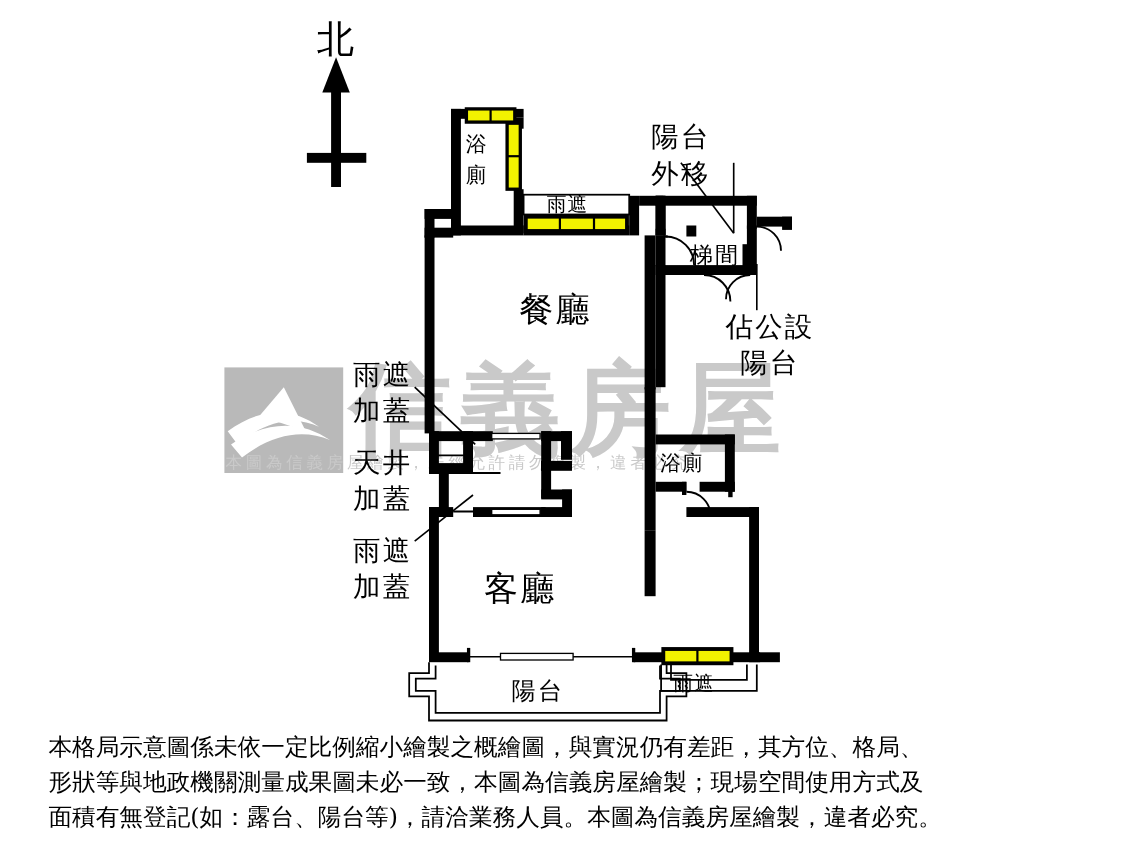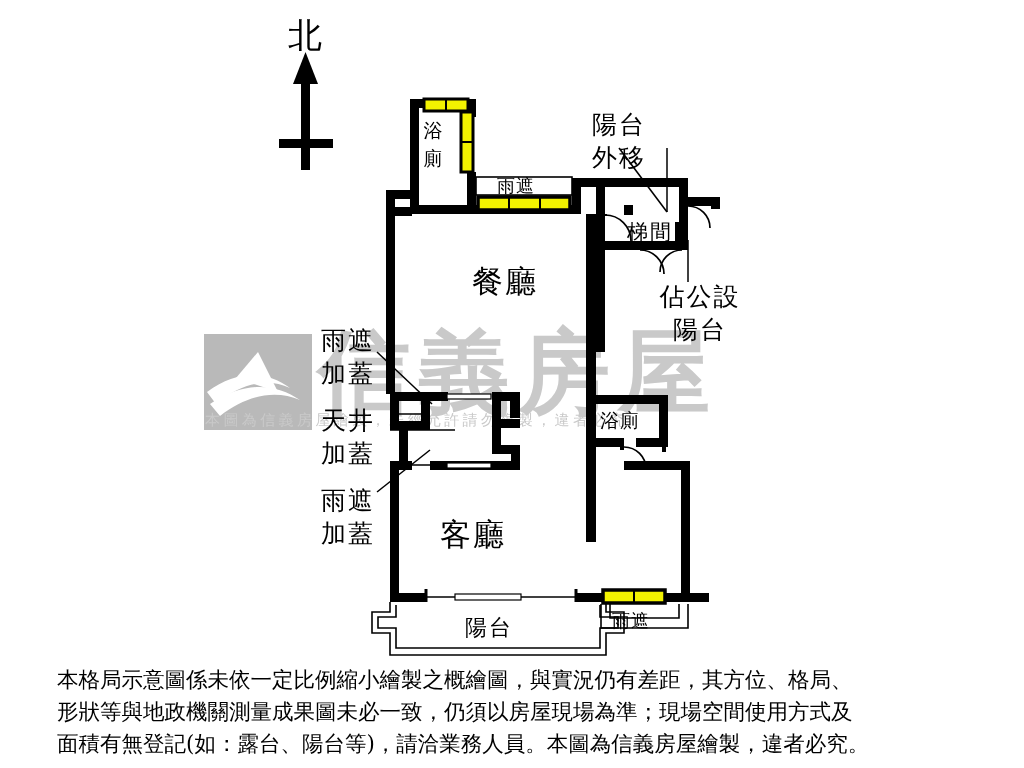--- a/index.html
+++ b/index.html
@@ -42,21 +42,21 @@
     left: 44px;
     top: 664px;
     width: 944px;
     font-family: "DejaVu Serif", "Liberation Serif", serif;
     font-size: 21.5px;
     line-height: 32px;
     color: #000000;
     letter-spacing: 0px;
     text-align: justify;
   }
-  .footer-line { white-space: nowrap; margin-left: 13px; }
+  .footer-line { white-space: nowrap; }
 </style>
 </head>
 <body>
 
 <div id="plan-root">
 
   <svg class="plan-svg" viewBox="0 0 1024 768">
 
     <g>
 
@@ -252,17 +252,17 @@
 
       <text class="label-text" x="516" y="192" font-size="18" text-anchor="middle" letter-spacing="1">雨遮</text>
 
       <text class="label-text" x="631" y="627" font-size="18" text-anchor="middle" letter-spacing="1">雨遮</text>
     </g>
 
   </svg>
 
   <div class="footer-block">
     <div class="footer-line">本格局示意圖係未依一定比例縮小繪製之概繪圖，與實況仍有差距，其方位、格局、</div>
-    <div class="footer-line">形狀等與地政機關測量成果圖未必一致，仍須以房屋現場為準；現場空間使用方式及</div>
+    <div class="footer-line">形狀等與地政機關測量成果圖未必一致，本圖為信義房屋繪製；現場空間使用方式及</div>
     <div class="footer-line">面積有無登記(如：露台、陽台等)，請洽業務人員。本圖為信義房屋繪製，違者必究。</div>
   </div>
 
 </div>
 
 </body></html>

